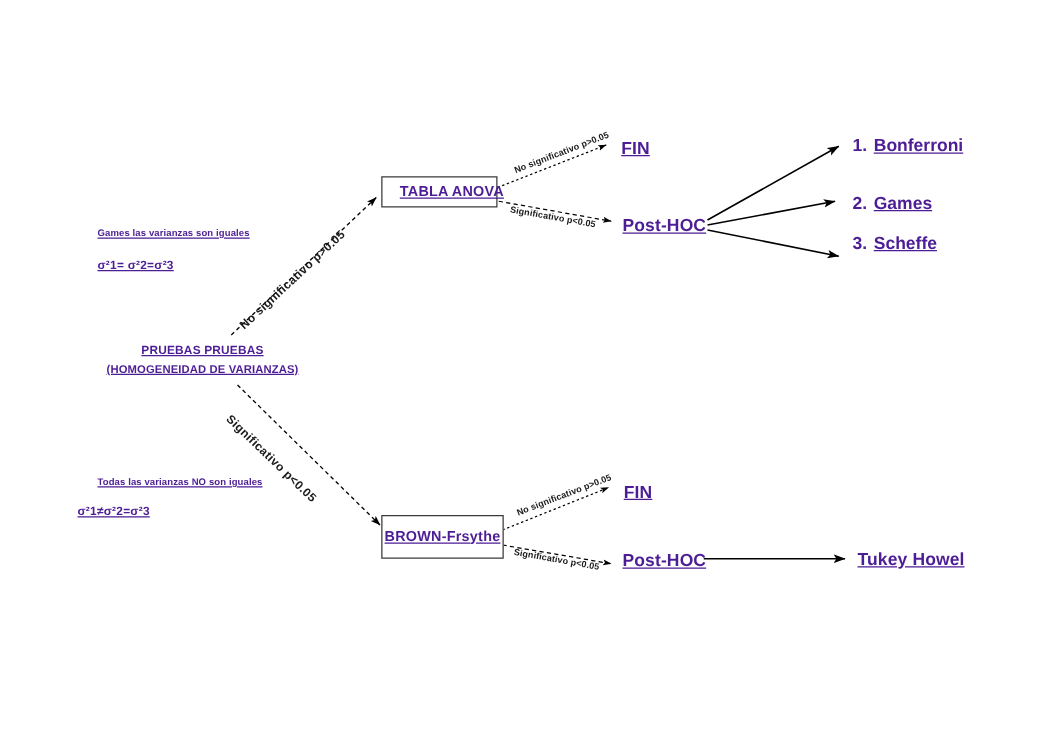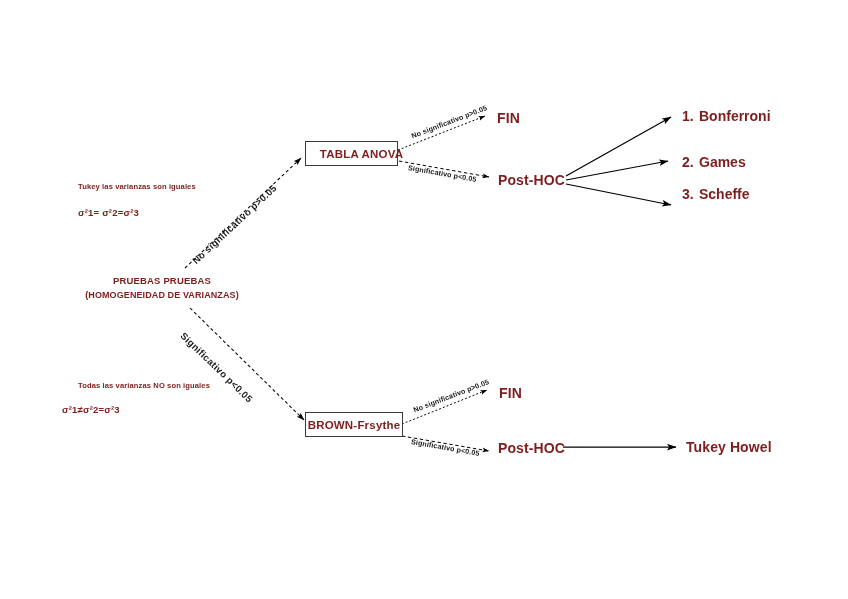--- a/index.html
+++ b/index.html
@@ -19,21 +19,22 @@
   #wires {
     position: absolute;
     left: 0;
     top: 0;
     width: 848px;
     height: 599px;
   }
   .node {
     position: absolute;
     white-space: nowrap;
-    color: #7f1d1d;
+    color: #4c1d95;
+    text-decoration: underline;
   }
   
   .box {
     border: 1.3px solid #3a3a3a;
     background: #ffffff;
     font-weight: bold;
     font-size: 11.5px;
     letter-spacing: .2px;
     display: flex;
     align-items: center;
@@ -121,21 +122,21 @@
     <line x1="566" y1="180" x2="668" y2="161" stroke="#000000" stroke-width="1.25" marker-end="url(#ah)"></line>
     <line x1="566" y1="184" x2="671" y2="205" stroke="#000000" stroke-width="1.25" marker-end="url(#ah)"></line>
 
     <line x1="402" y1="424" x2="487" y2="390" stroke="#000000" stroke-width="1" stroke-dasharray="1.9,2.1" marker-end="url(#ahs)"></line>
 
     <line x1="402" y1="436" x2="489" y2="451" stroke="#000000" stroke-width="1" stroke-dasharray="3.4,2.6" marker-end="url(#ahs)"></line>
 
     <line x1="563" y1="447" x2="676" y2="447" stroke="#000000" stroke-width="1.25" marker-end="url(#ah)"></line>
   </svg>
 
-  <div class="node sidetext" style="left:78px; top:182px;">Tukey las varianzas son iguales</div>
+  <div class="node sidetext" style="left:78px; top:182px;">Games las varianzas son iguales</div>
 
   <div class="node sigma" style="left:78px; top:207px;">σ²1= σ²2=σ²3</div>
 
   <div class="node root-main" style="left:78px; top:275px; width:168px;">PRUEBAS PRUEBAS</div>
 
   <div class="node root-sub" style="left:70px; top:290px; width:184px;">(HOMOGENEIDAD DE VARIANZAS)</div>
 
   <div class="node sidetext" style="left:78px; top:381px;">Todas las varianzas NO son iguales</div>
 
   <div class="node sigma" style="left:62px; top:404px;">σ²1≠σ²2=σ²3</div>
@@ -147,21 +148,21 @@
   <div class="edgelabel" style="left:410px; top:132px; transform:rotate(-21deg);">No significativo p&gt;0.05</div>
 
   <div class="edgelabel" style="left:409px; top:163px; transform:rotate(10deg);">Significativo p&lt;0.05</div>
 
   <div class="edgelabel" style="left:412px; top:406px; transform:rotate(-21deg);">No significativo p&gt;0.05</div>
 
   <div class="edgelabel" style="left:412px; top:437px; transform:rotate(10deg);">Significativo p&lt;0.05</div>
 
   <div class="node box" style="left:305px; top:141px; width:93px; height:25px;padding-left:20px;">TABLA ANOVA</div>
 
-  <div class="node box" style="left:305px; top:412px; width:98px; height:25px;">BROWN-Frsythe</div>
+  <div class="node box" style="left:305px; top:412px; width:98px; height:35px;">BROWN-Frsythe</div>
 
   <div class="node term" style="left:497px; top:110px;">FIN</div>
 
   <div class="node term" style="left:498px; top:172px;">Post-HOC</div>
 
   <div class="node numitem" style="left:682px; top:108px;">
     <span class="num">1.</span><span>Bonferroni</span>
   </div>
 
   <div class="node numitem" style="left:682px; top:154px;">

